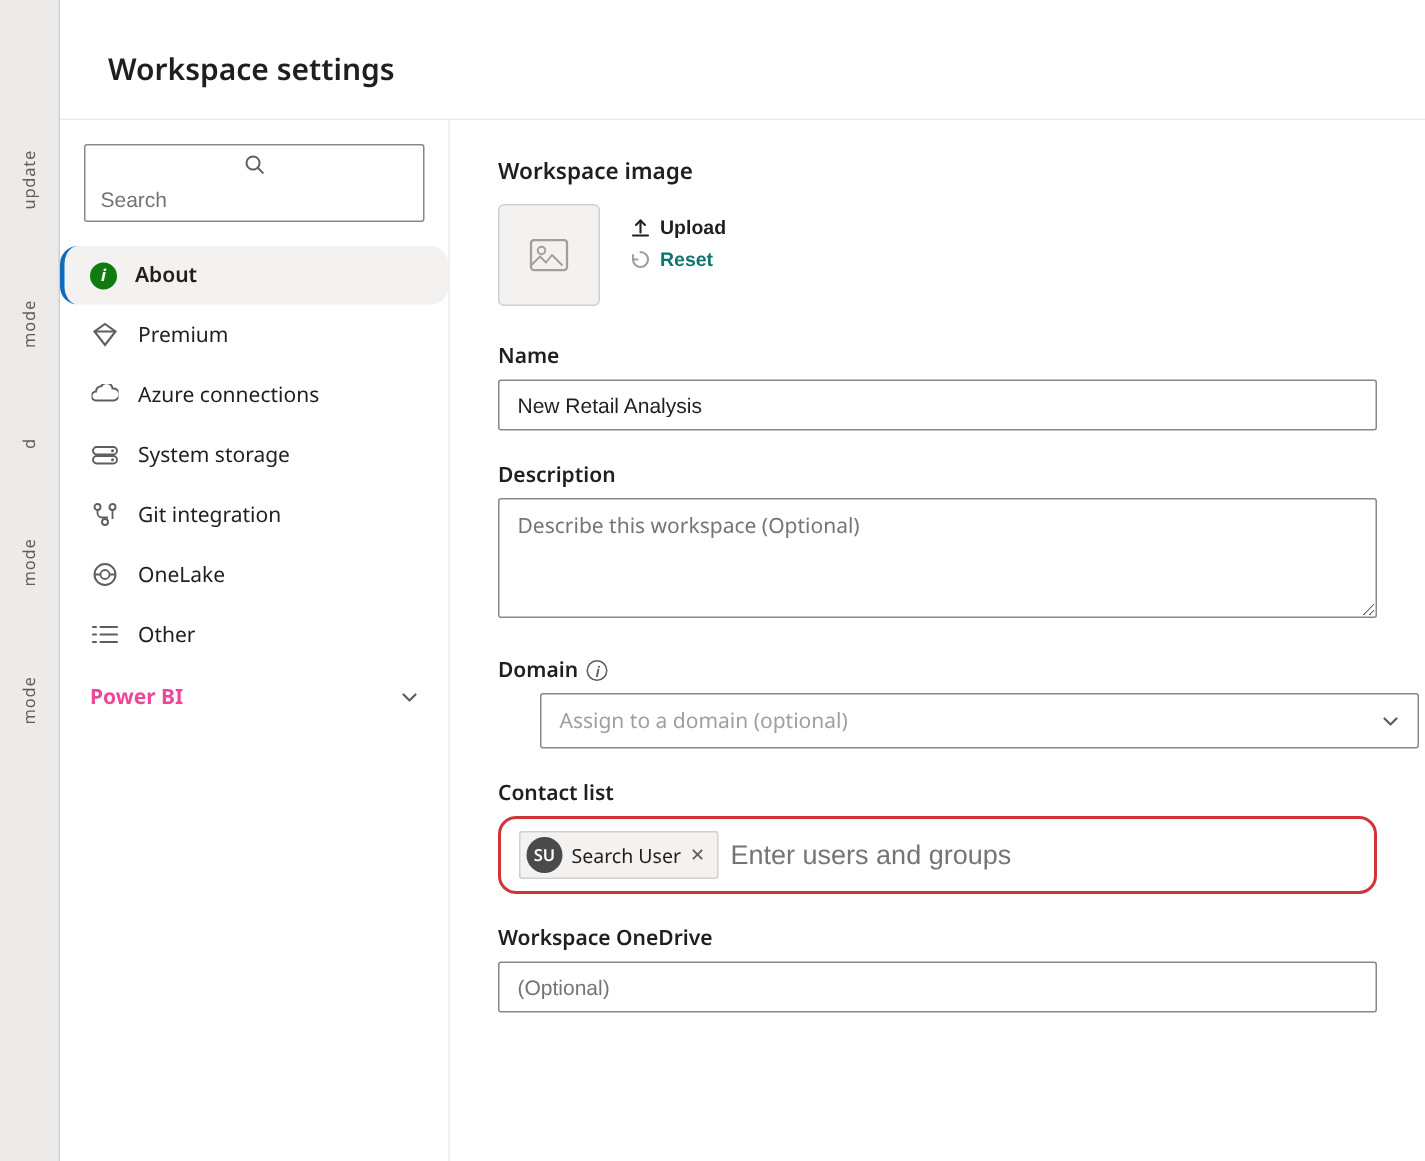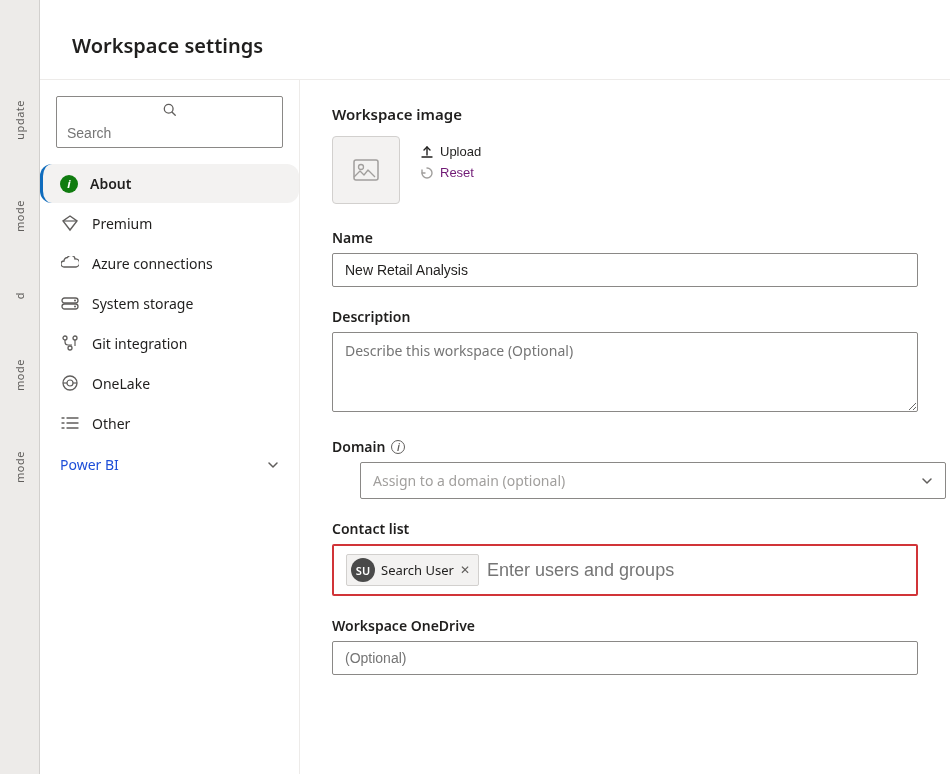--- a/index.html
+++ b/index.html
@@ -136,22 +136,22 @@
 
     .section-header {
       display: flex;
       align-items: center;
       justify-content: space-between;
       padding: 12px 20px 8px 20px;
       cursor: pointer;
     }
     .section-header span {
       font-size: 14px;
-      color: #1d4ed8;
-      font-weight: 400;
+      color: #ec4899;
+      font-weight: 700;
     }
 
     
     .content-area {
       flex: 1;
       padding: 24px 32px;
       overflow-y: auto;
     }
 
     .section-title {
@@ -188,20 +188,21 @@
     .image-action-btn {
       display: flex;
       align-items: center;
       gap: 6px;
       font-size: 13px;
       color: #201f1e;
       cursor: pointer;
       background: none;
       border: none;
       padding: 0;
+      font-weight: bold;
     }
     .image-action-btn.disabled {
       color: #a19f9d;
       cursor: default;
     }
 
     
     .field-group {
       margin-bottom: 20px;
     }
@@ -256,21 +257,21 @@
       display: flex;
       align-items: center;
       justify-content: space-between;
       cursor: pointer;
       margin-left: 28px;
     }
 
     
     .contact-list-box {
       border: 2px solid #d13438;
-      border-radius: 2px;
+      border-radius: 12px;
       padding: 8px 12px;
       display: flex;
       align-items: center;
       gap: 8px;
       flex-wrap: wrap;
       min-height: 42px;
       background: #fff;
     }
     .contact-tag {
       display: flex;
@@ -441,21 +442,21 @@
               <polyline points="4,5 7,2 10,5" stroke="#201f1e" stroke-width="1.4" stroke-linecap="round" stroke-linejoin="round"></polyline>
               <line x1="2" y1="12" x2="12" y2="12" stroke="#201f1e" stroke-width="1.4" stroke-linecap="round"></line>
             </svg>
             <span>Upload</span>
           </button>
           <button class="image-action-btn disabled">
             <svg width="14" height="14" viewBox="0 0 14 14" fill="none">
               <path d="M2 7a5 5 0 105 -5" stroke="#a19f9d" stroke-width="1.4" fill="none" stroke-linecap="round"></path>
               <polyline points="2,4 2,7 5,7" stroke="#a19f9d" stroke-width="1.4" stroke-linecap="round" stroke-linejoin="round"></polyline>
             </svg>
-            <span style="color:#701a75;">Reset</span>
+            <span style="color:#0f766e;">Reset</span>
           </button>
         </div>
       </div>
 
       <div class="field-group">
         <div class="field-label">Name</div>
         <input class="text-input" type="text" value="New Retail Analysis" style="">
       </div>
 
       <div class="field-group">

